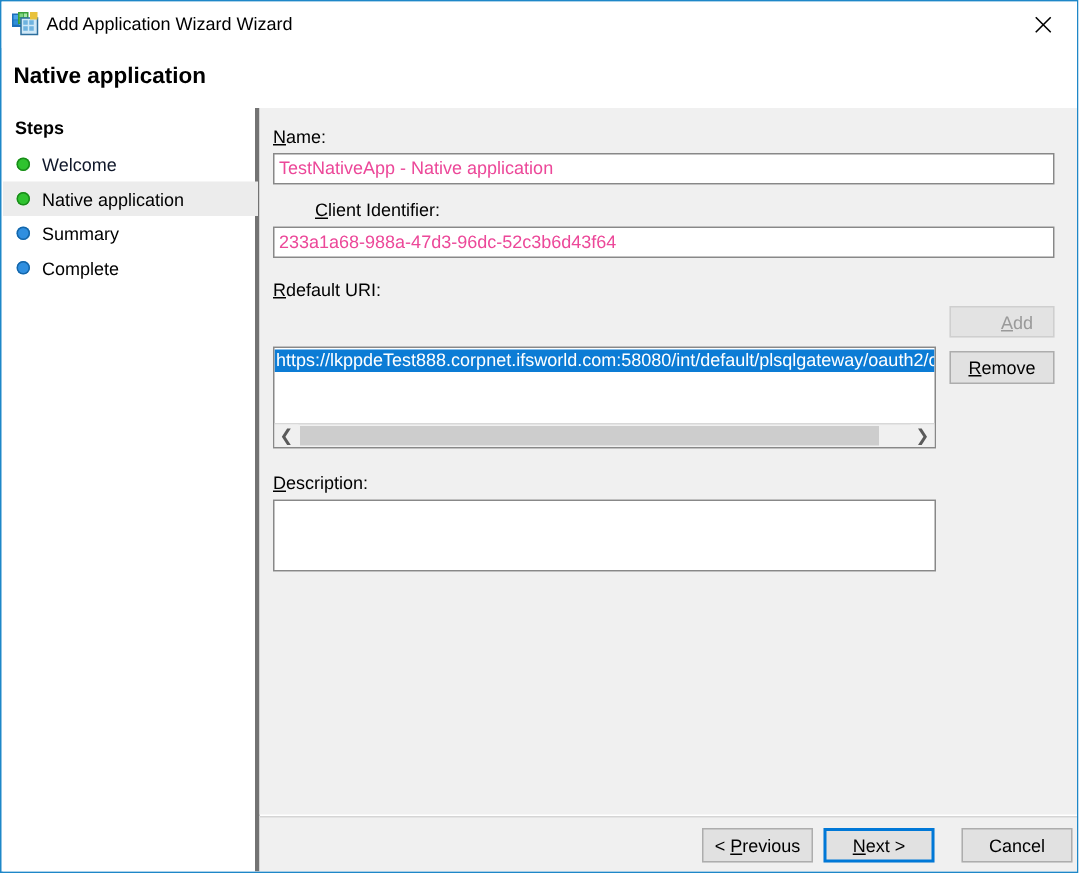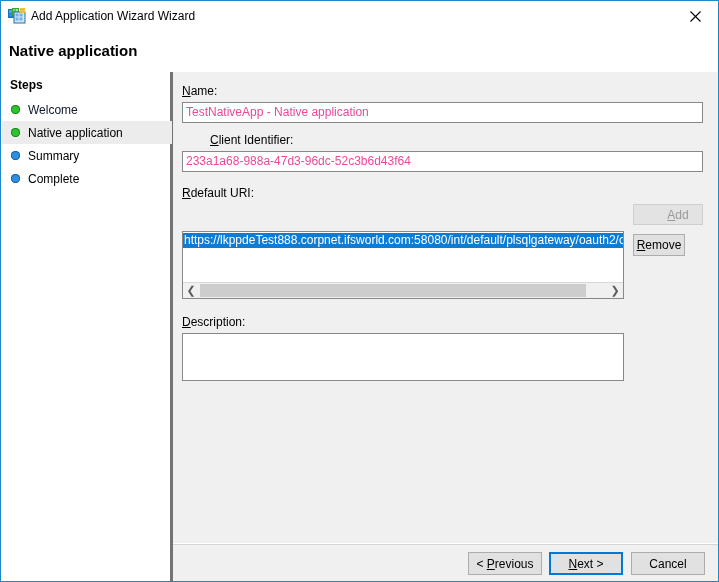--- a/index.html
+++ b/index.html
@@ -327,34 +327,34 @@
 
     <div class="listbox" style="left:9px; top:159px; width:442px; height:68px;">
       <div class="listbox-item selected" style="top:1px;">https://lkppdeTest888.corpnet.ifsworld.com:58080/int/default/plsqlgateway/oauth2/callback</div>
       <div class="hscroll">
         <div class="hscroll-arrow left">❮</div>
         <div class="hscroll-thumb"></div>
         <div class="hscroll-arrow right">❯</div>
       </div>
     </div>
 
-    <div class="btn" style="left:460px; top:162px; width:52px; height:22px;">
+    <div class="btn" style="left:460px; top:162px; width:70px; height:22px;">
       <span><u>R</u><span>emove</span></span>
     </div>
 
     <div class="field-label" style="left:9px; top:243px;"><u>D</u><span>escription:</span></div>
     <div class="textarea" style="left:9px; top:261px; width:442px; height:48px;"></div>
 
   </div>
 
   <div class="footer">
     <div class="btn" style="left:295px; top:7px; width:74px; height:23px;">
       <span><span>&lt; </span><u>P</u><span>revious</span></span>
     </div>
     <div class="btn default" style="left:376px; top:7px; width:74px; height:23px;">
       <span><u>N</u><span>ext</span><span> &gt;</span></span>
     </div>
-    <div class="btn" style="left:458px; top:7px; width:74px; height:23px;">
+    <div class="btn" style="left:468px; top:7px; width:74px; height:23px;">
       <span>Cancel</span>
     </div>
   </div>
 
 </div>
 
 </body></html>

